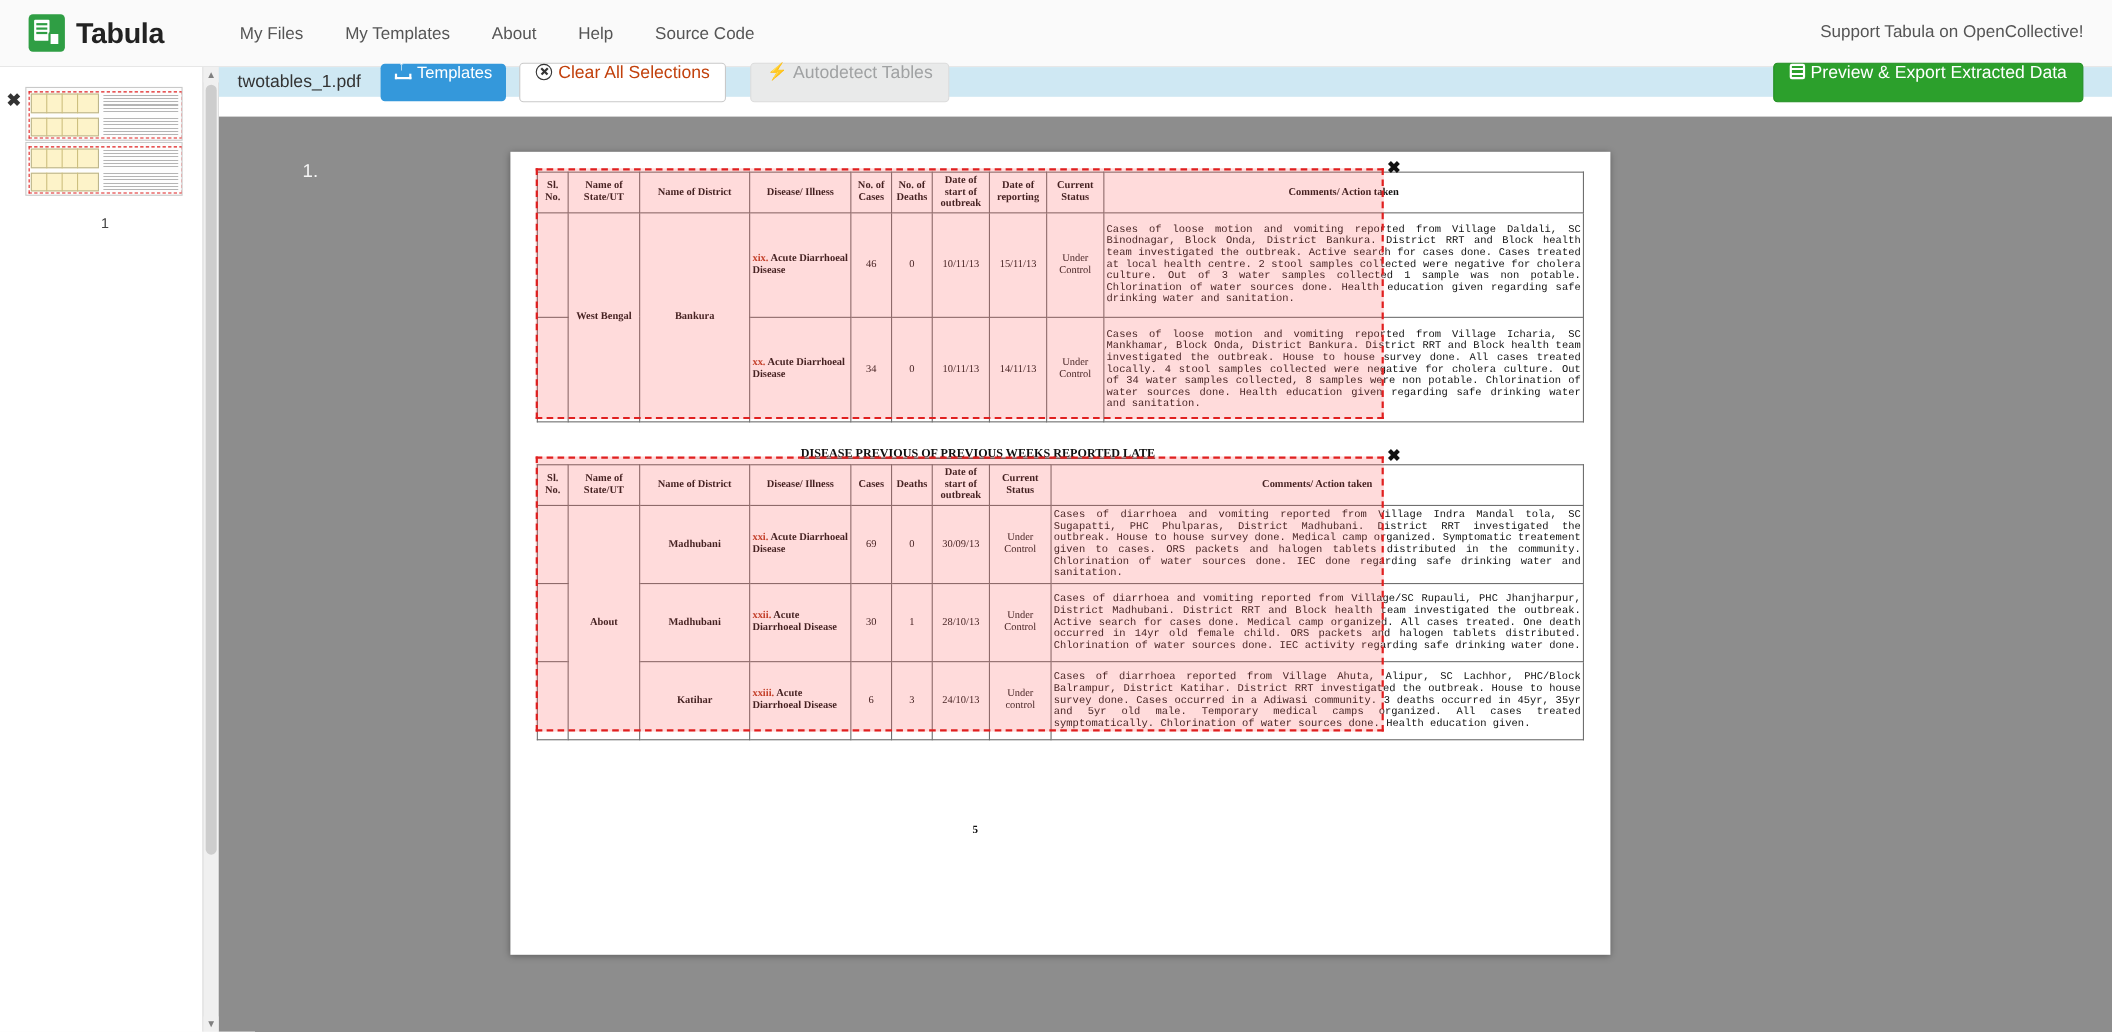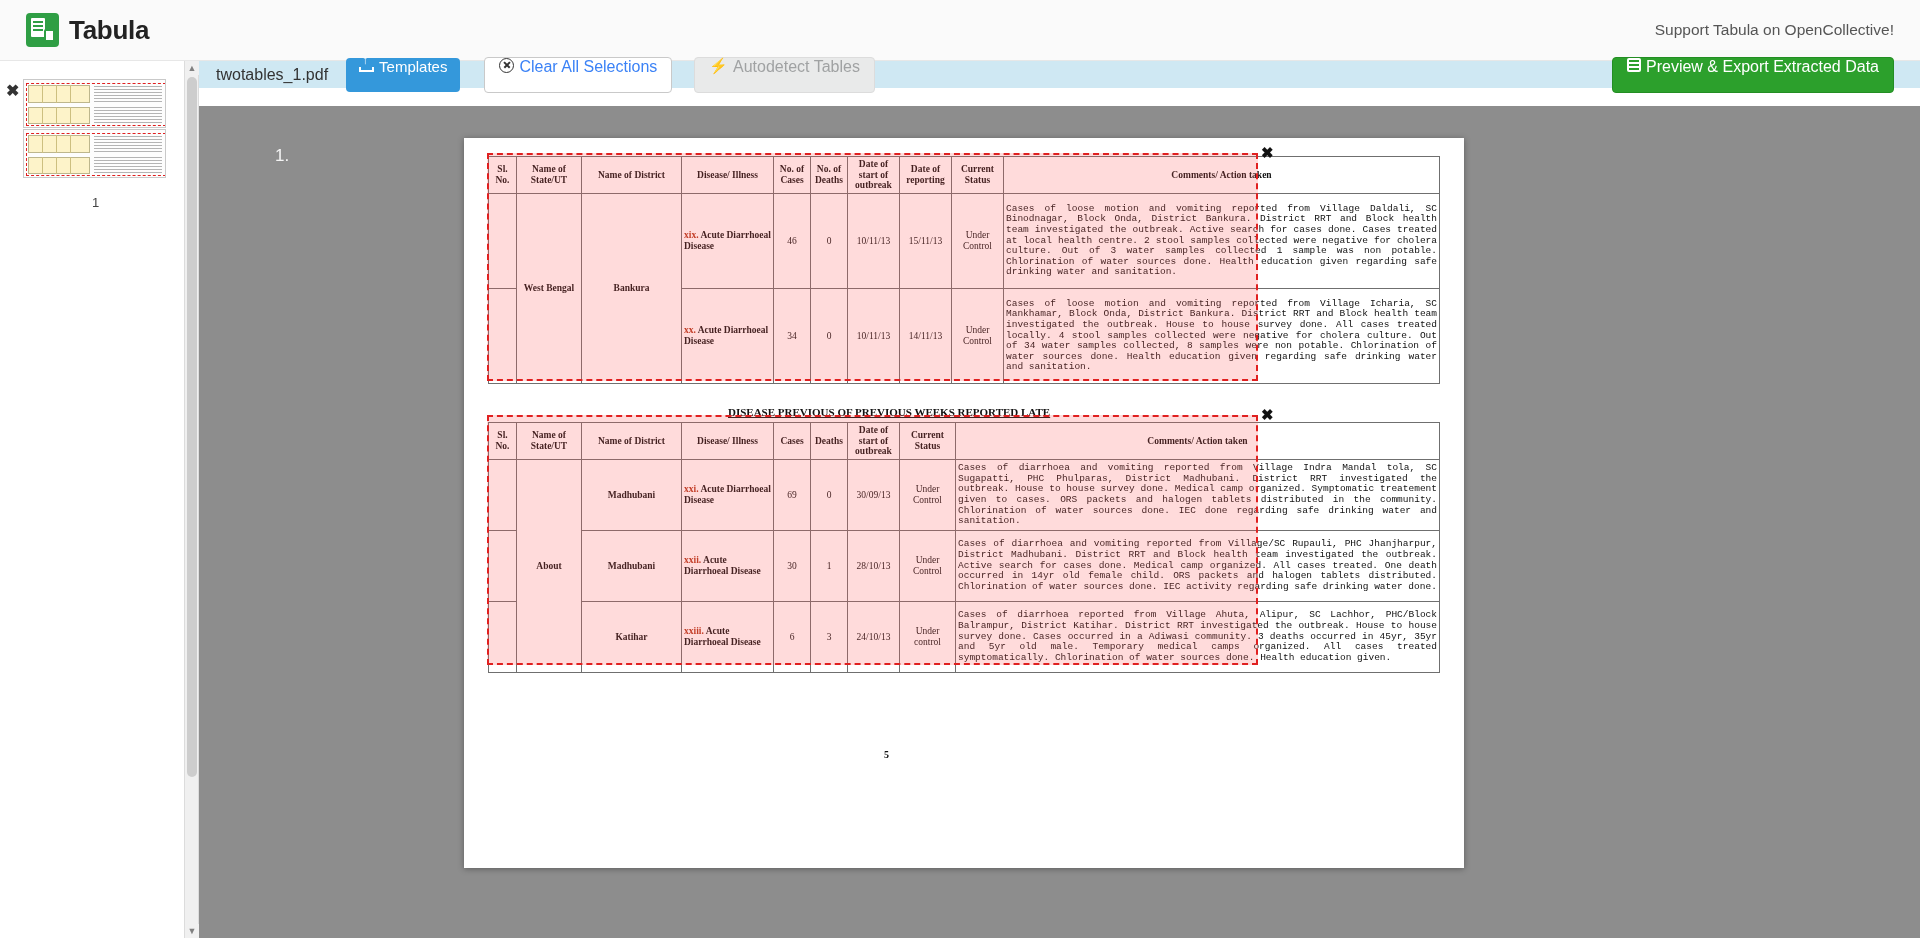--- a/index.html
+++ b/index.html
@@ -59,23 +59,23 @@
   .btn {
     border: none; border-radius: 4px; cursor: pointer;
     font-family: "Liberation Sans", sans-serif;
     display: inline-flex; align-items: flex-start; gap: 5px;
   }
   .btn-templates {
     background: #3498db; color: #fff; font-size: 15px;
     height: 34px; padding: 0 13px;
   }
   .btn-clear {
-    background: #ffffff; color: #3b82f6; font-size: 16px;
+    background: #ffffff; color: #c2410c; font-size: 16px;
     height: 36px; padding: 0 14px; border: 1px solid #c9c9c9;
-    margin-left: 24px;
+    margin-left: 12px;
   }
   .btn-auto {
     background: #e9eaea; color: #a0a2a3; font-size: 16px;
     height: 36px; padding: 0 14px; border: 1px solid #dcdcdc;
     margin-left: 22px; cursor: default;
   }
   .btn-preview {
     background: #2ca02c; color: #ffffff; font-size: 16px;
     height: 36px; padding: 0 14px; margin-left: auto; margin-right: 26px;
     border: 1px solid #238e23;
@@ -215,20 +215,27 @@
 
 <div id="app">
 
   <div class="navbar">
     <div class="brand">
       <span class="brand-logo">
         <span class="sheet"></span>
           <span class="pad"></span>
       </span>
       <span class="brand-name">Tabula</span>
+    </div>
+    <div class="nav-links">
+      <a class="nav-link">My Files</a>
+      <a class="nav-link">My Templates</a>
+      <a class="nav-link">About</a>
+      <a class="nav-link">Help</a>
+      <a class="nav-link">Source Code</a>
     </div>
     <div class="nav-right">Support Tabula on OpenCollective!</div>
   </div>
 
   <div class="sidebar">
     <div class="sidebar-close">✖</div>
 
     <div class="thumb-list">
 
       <div class="thumb first">

